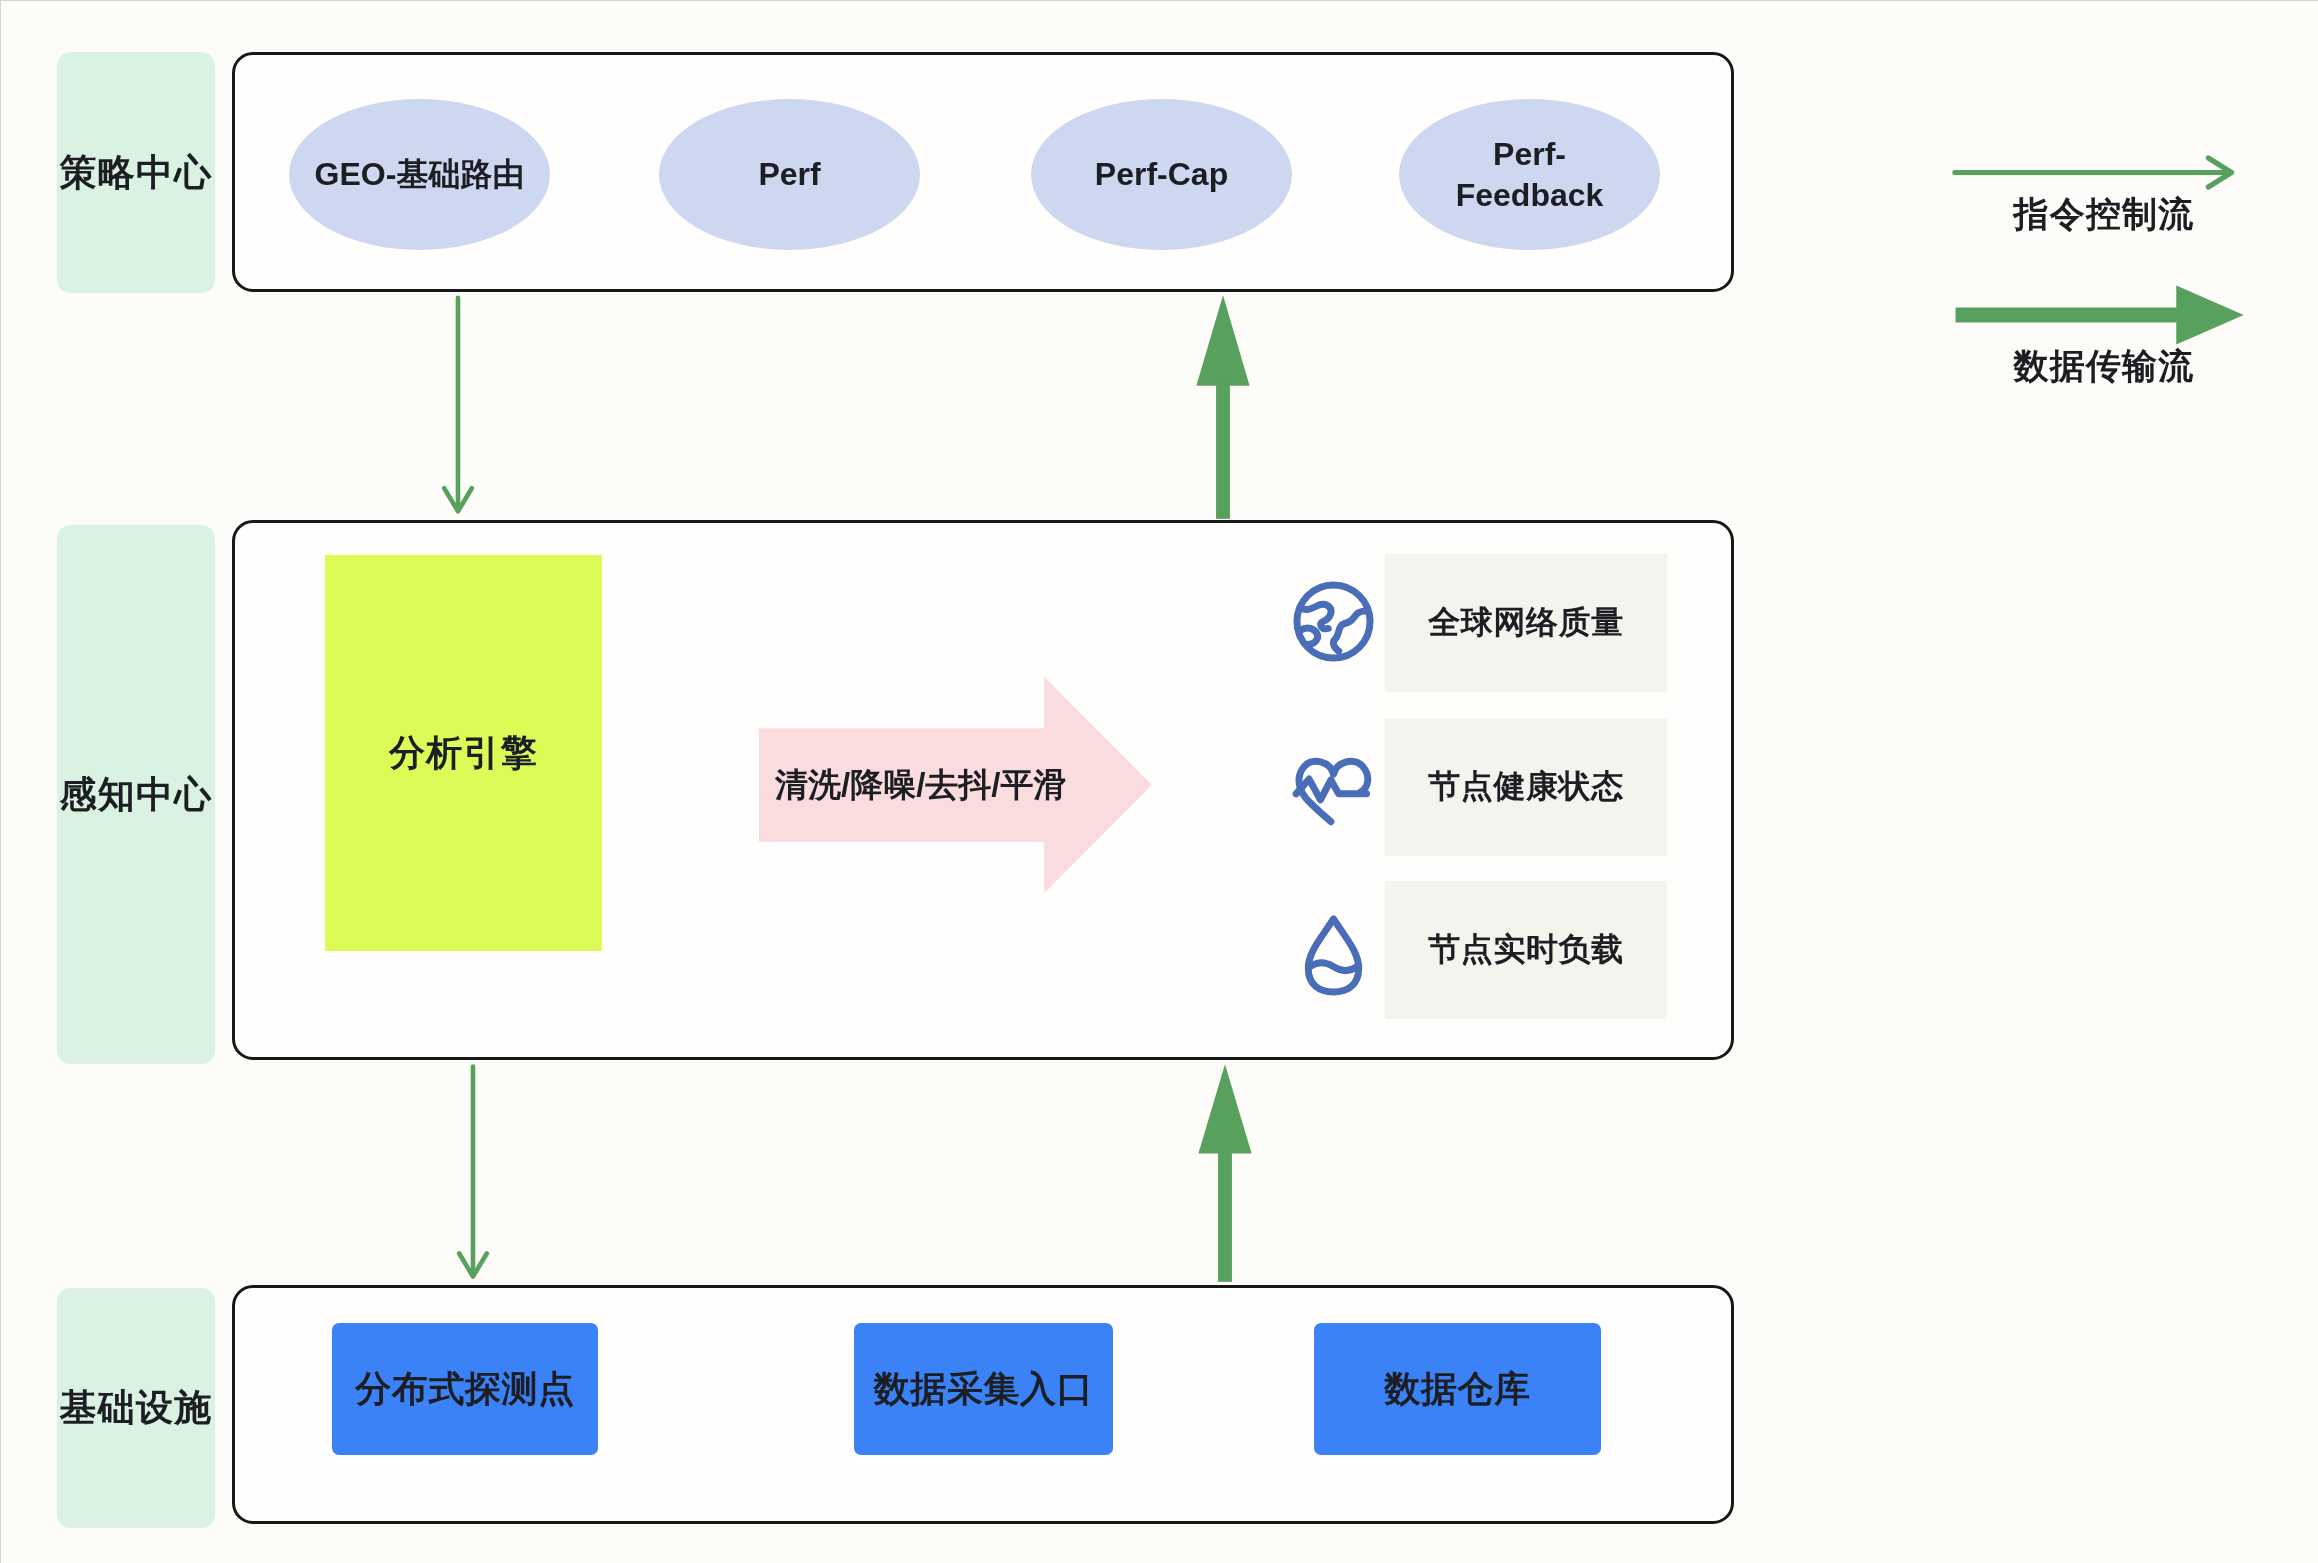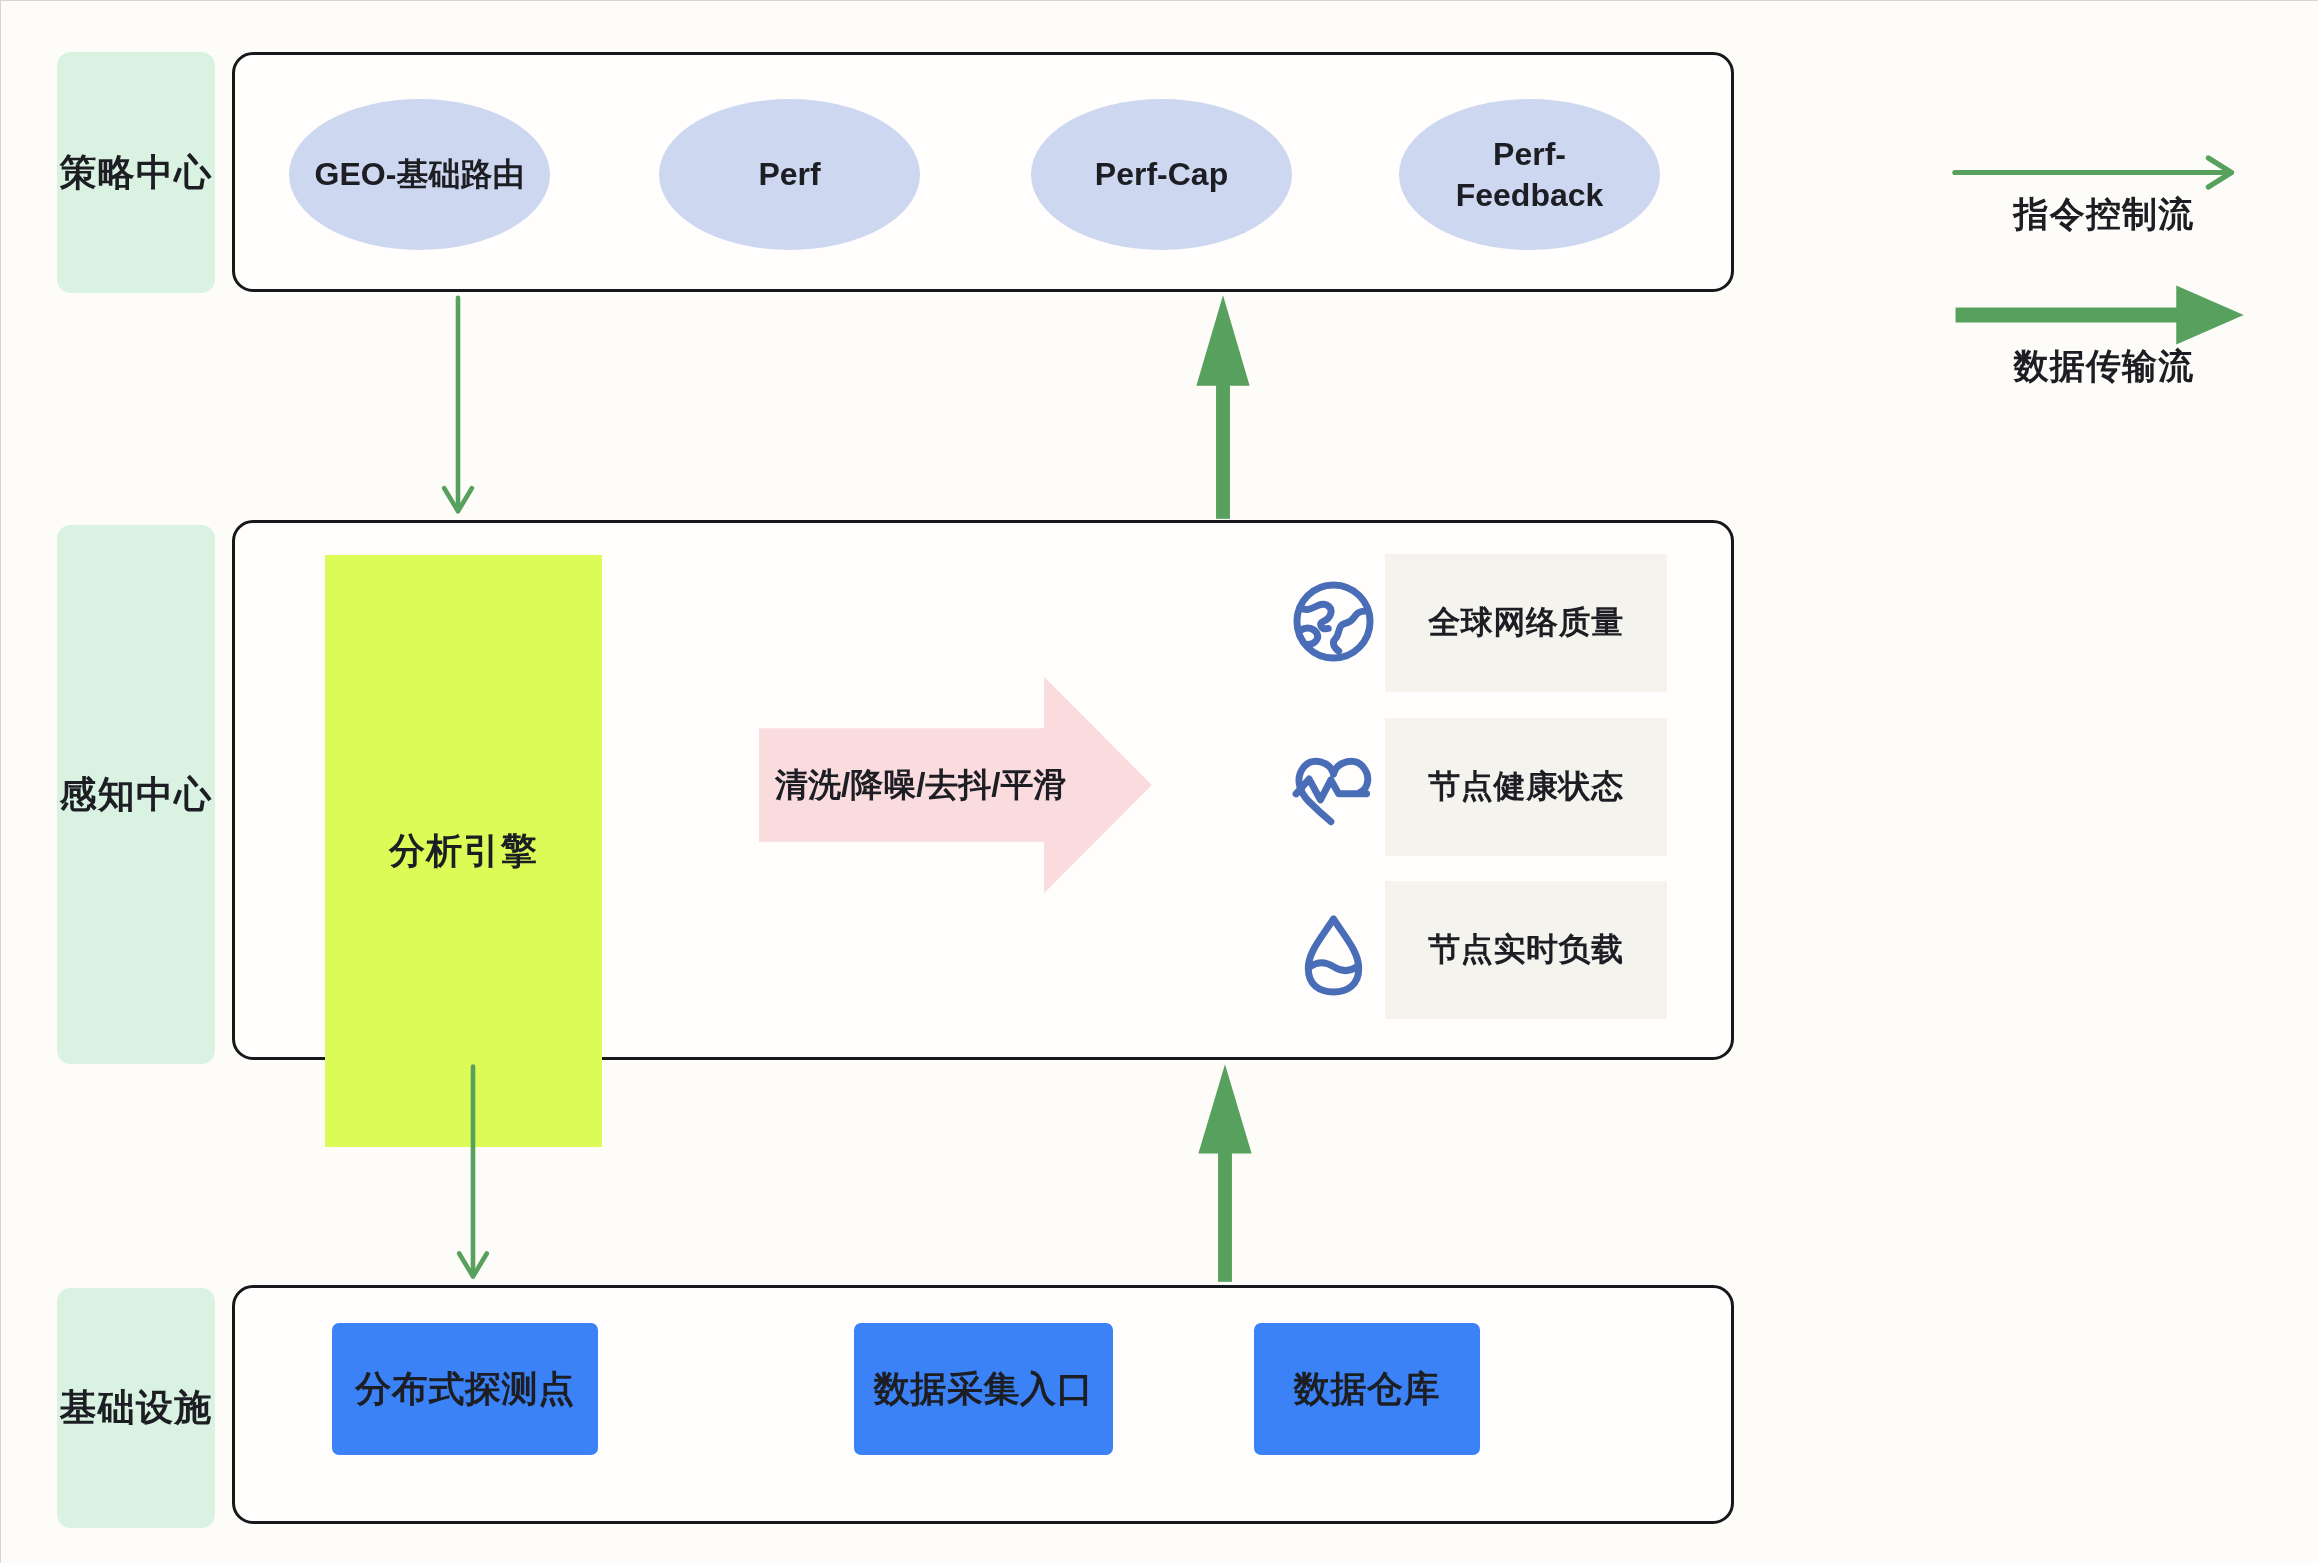--- a/index.html
+++ b/index.html
@@ -21,21 +21,21 @@
     border:3.5px solid #17181c;border-radius:21px;
   }
   .ellipse{
     position:absolute;width:261px;height:151px;border-radius:50%;
     background:#cdd7f0;display:flex;align-items:center;justify-content:center;
     text-align:center;font-size:32px;font-weight:700;line-height:1.28;
   }
   .ellipse .wrapcap{max-width:220px;}
   .ellipse .wrapnarrow{max-width:157px;}
   .engine{
-    position:absolute;left:325px;top:555px;width:277px;height:592px;background:#ddfb57;
+    position:absolute;left:325px;top:555px;width:277px;height:396px;background:#ddfb57;
     display:flex;align-items:center;justify-content:center;
     font-size:36px;font-weight:700;letter-spacing:1.2px;
   }
   .process-arrow{position:absolute;left:759px;top:672px;width:394px;height:226px;}
   .process-arrow .txt{
     position:absolute;left:16px;top:0;width:364px;height:100%;
     display:flex;align-items:center;justify-content:flex-start;
     font-size:33px;font-weight:700;white-space:nowrap;
   }
   .metric-label{
@@ -112,21 +112,21 @@
   <svg width="87" height="87" viewBox="0 0 100 100" fill="none" stroke="#4a6db8" stroke-width="8" stroke-linecap="round" stroke-linejoin="round">
     <path d="M50 9 C36 31 21 47 21 66 C21 85 34 93 50 93 C66 93 79 85 79 66 C79 47 64 31 50 9 Z"></path>
     <path d="M23 64 Q36 55 50 64 Q64 73 77 64"></path>
   </svg>
 </div>
 <div class="metric-label" style="top:881px;">节点实时负载</div>
 
 <div class="main-box" style="top:1285px;height:233px;"></div>
 <div class="infra-node" style="left:332px;width:266px;">分布式探测点</div>
 <div class="infra-node" style="left:854px;width:259px;">数据采集入口</div>
-<div class="infra-node" style="left:1254px;width:226px;">数据仓库</div>
+<div class="infra-node" style="left:1314px;width:287px;">数据仓库</div>
 
 <div class="abs" style="left:435px;top:294px;">
   <svg width="46" height="224" viewBox="0 0 80 386" fill="none" stroke="#58a05e" stroke-width="8" stroke-linecap="round" stroke-linejoin="round">
     <line x1="40" y1="5" x2="40" y2="372"></line>
     <polyline points="16,336 40,376 64,336"></polyline>
   </svg>
 </div>
 
 <div class="abs" style="left:1188px;top:293px;">
   <svg width="70" height="227" viewBox="0 0 120 392">

